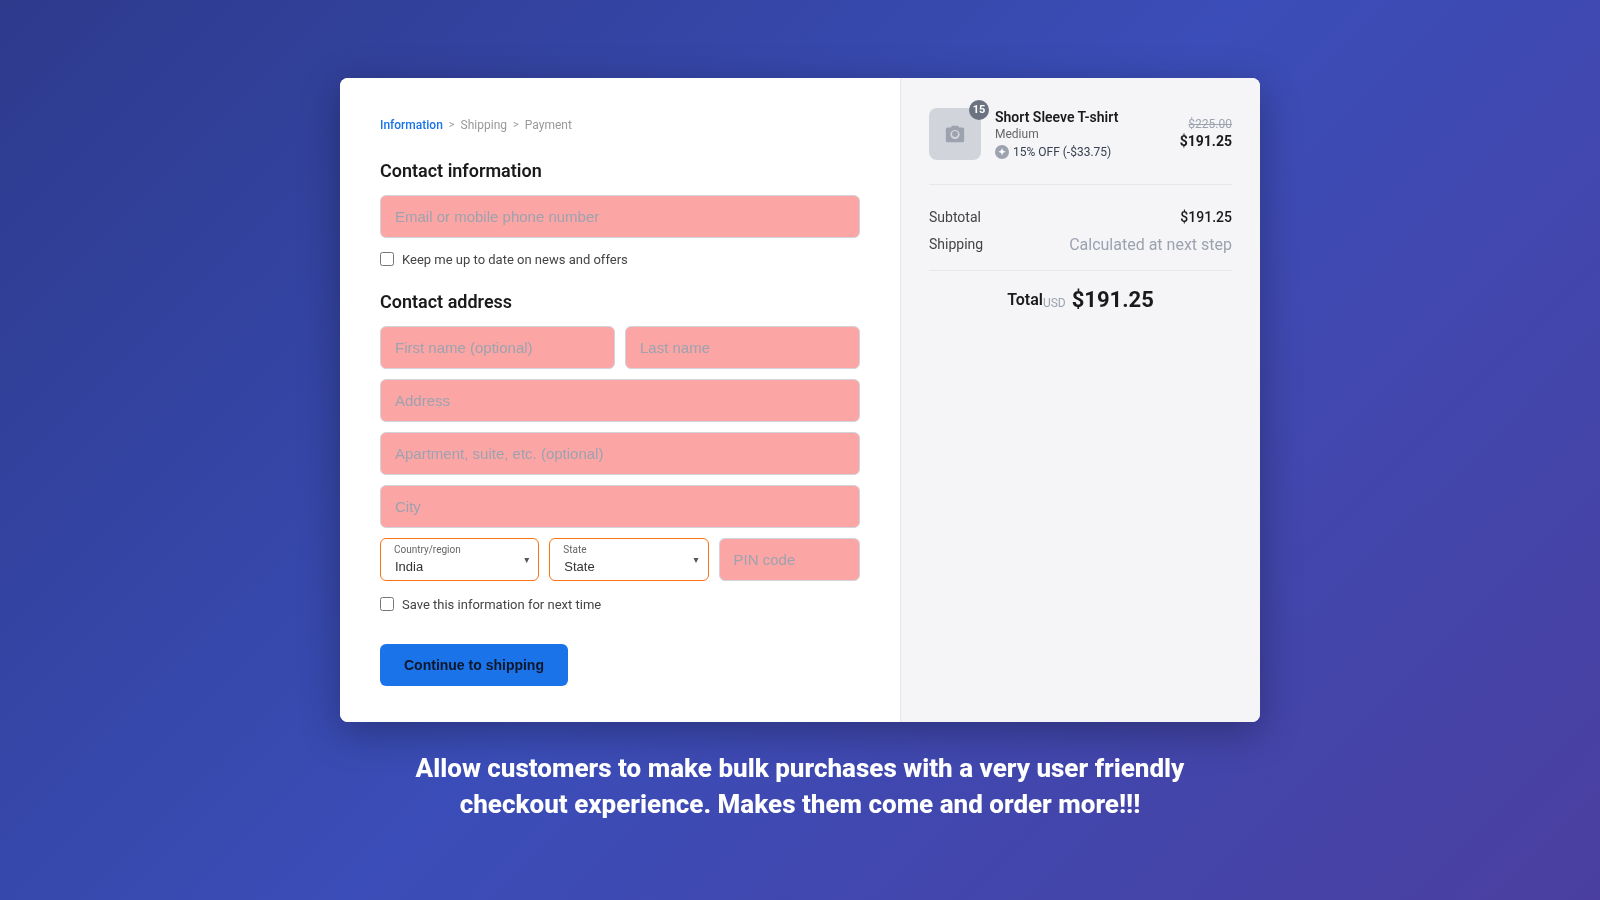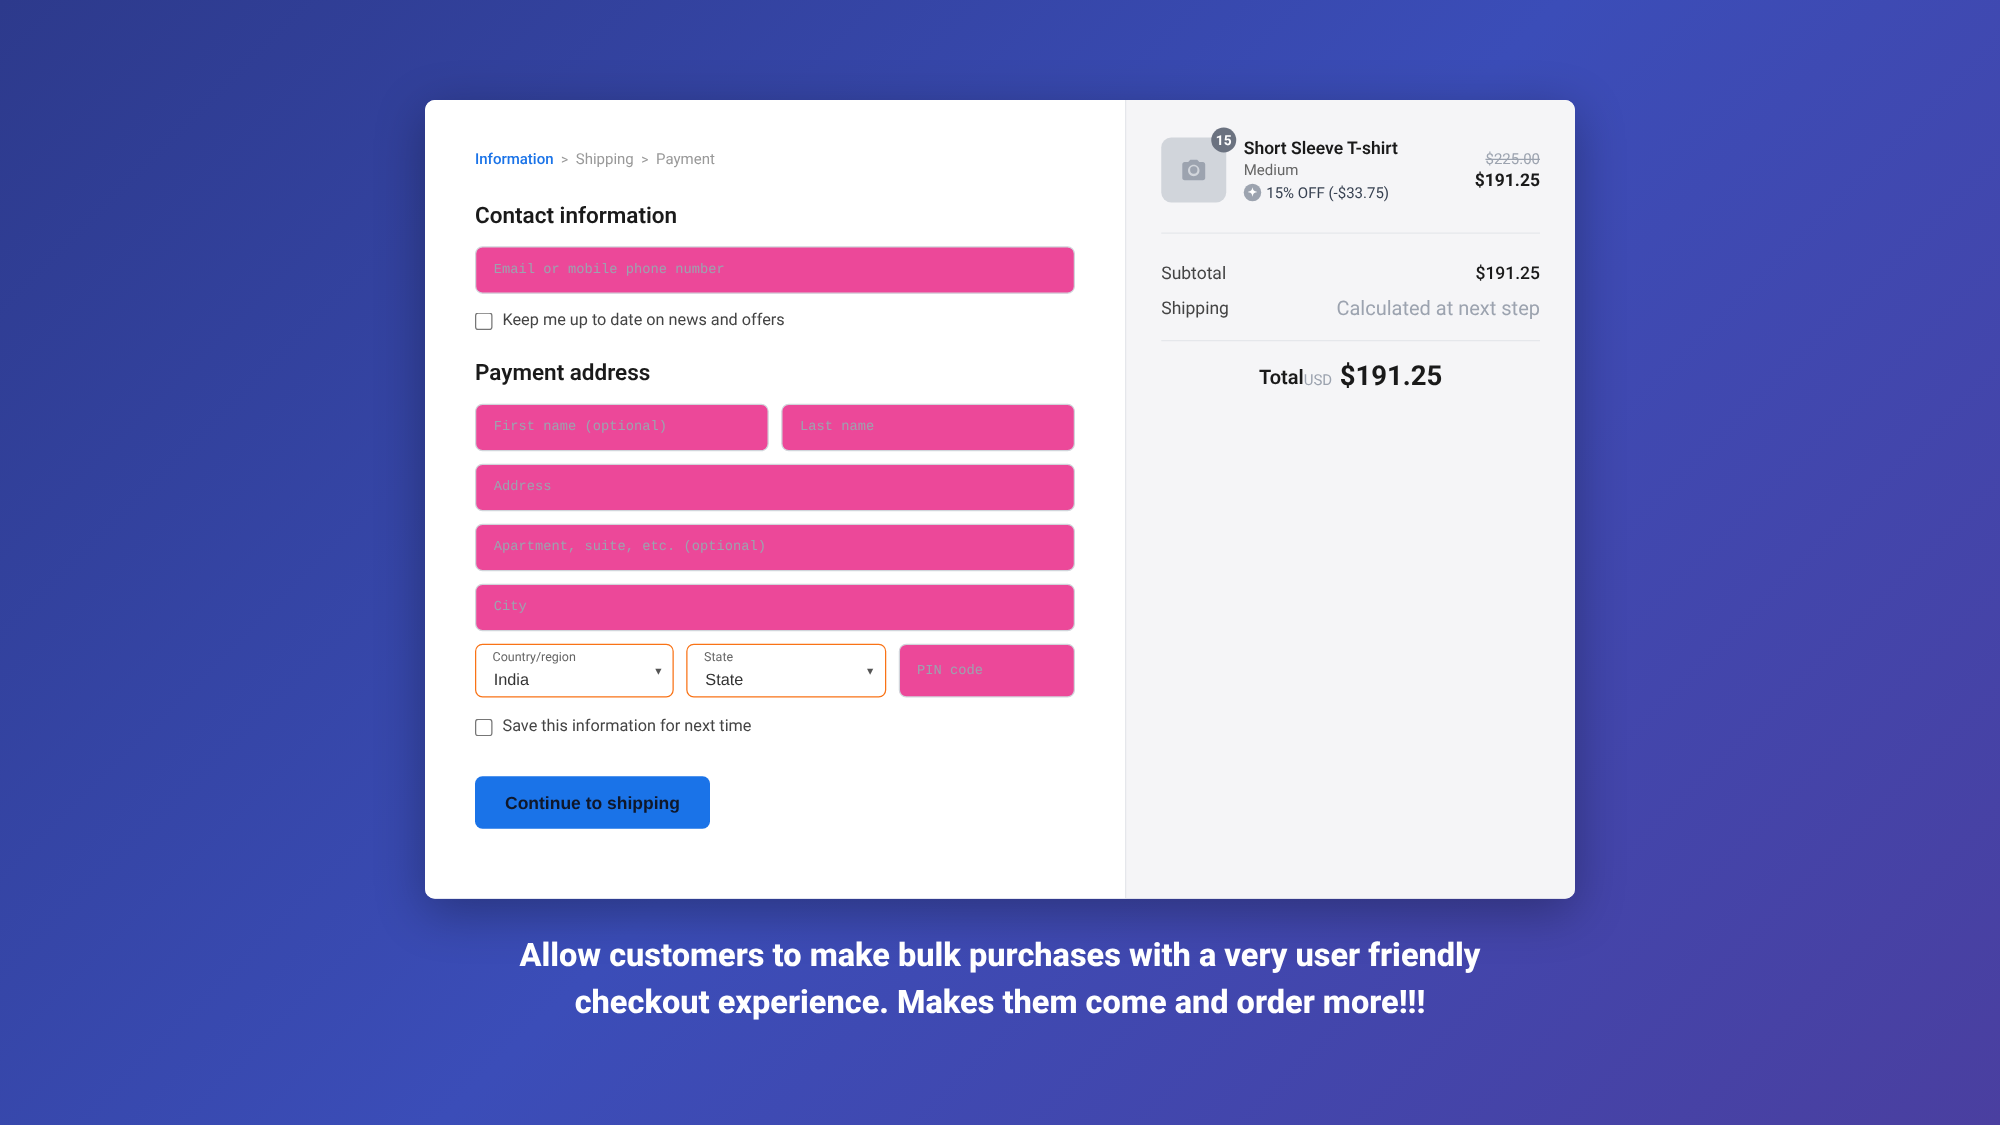--- a/index.html
+++ b/index.html
@@ -22,21 +22,21 @@
       background: #f5f5f7;
       border-radius: 8px;
       overflow: hidden;
       box-shadow: 0 10px 40px rgba(0,0,0,0.3);
     }
 
     
     .left-panel {
       flex: 1;
       background: #ffffff;
-      padding: 40px 40px 56px 40px;
+      padding: 40px 40px 36px 40px;
     }
 
     .breadcrumb {
       display: flex;
       align-items: center;
       gap: 6px;
       font-size: 12px;
       color: #666;
       margin-bottom: 28px;
     }
@@ -57,34 +57,33 @@
       font-weight: 600;
       color: #1a1a1a;
       margin-bottom: 14px;
     }
 
     .form-field {
       width: 100%;
       padding: 12px 14px;
       border: 1px solid #d1d5db;
       border-radius: 6px;
-      font-size: 11px;
+      font-size: 15px;
       color: #333;
-      background: #ec4899;
+      background: #fca5a5;
       outline: none;
       margin-bottom: 10px;
-      font-family: Liberation Mono, monospace;
     }
     .form-field::placeholder {
       color: #9ca3af;
     }
 
     .checkbox-row {
       display: flex;
-      align-items: flex-end;
+      align-items: flex-start;
       gap: 8px;
       margin-bottom: 24px;
       margin-top: 4px;
     }
     .checkbox-row input[type="checkbox"] {
       width: 14px;
       height: 14px;
       accent-color: #1a73e8;
     }
     .checkbox-label {
@@ -344,21 +343,21 @@
 
     
     <div class="section-title">Contact information</div>
     <input class="form-field" type="text" placeholder="Email or mobile phone number" style="">
     <div class="checkbox-row">
       <input type="checkbox" style="">
       <span class="checkbox-label">Keep me up to date on news and offers</span>
     </div>
 
     
-    <div class="section-title">Payment address</div>
+    <div class="section-title">Contact address</div>
 
     <div class="row-2col">
       <input class="form-field" type="text" placeholder="First name (optional)" style="">
       <input class="form-field" type="text" placeholder="Last name" style="">
     </div>
 
     <input class="form-field" type="text" placeholder="Address" style="">
     <input class="form-field" type="text" placeholder="Apartment, suite, etc. (optional)" style="">
     <input class="form-field" type="text" placeholder="City" style="">
 

